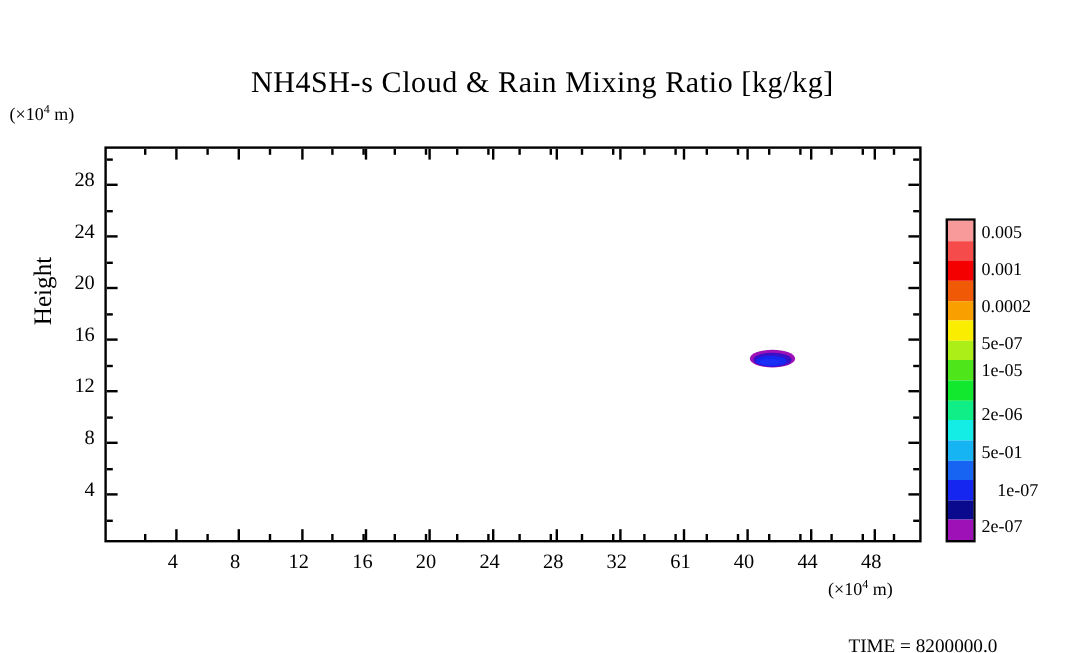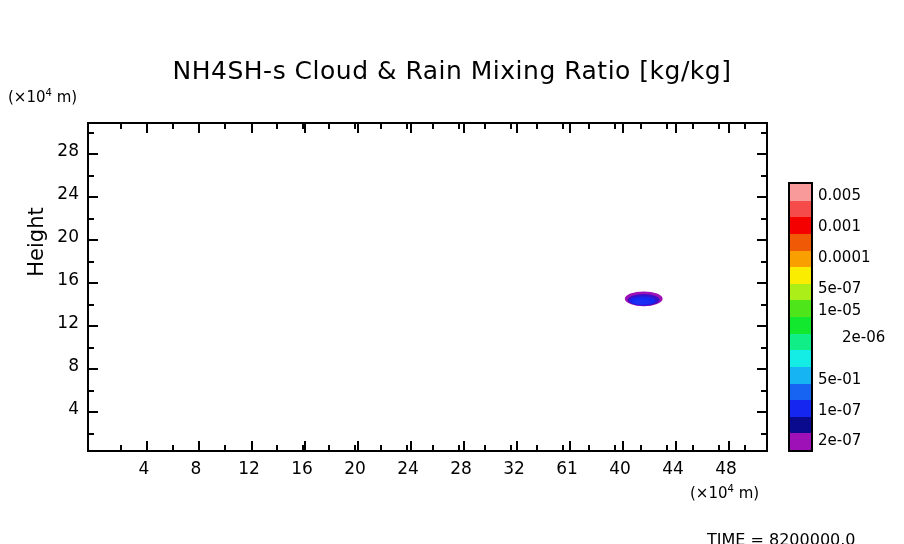--- a/index.html
+++ b/index.html
@@ -11,21 +11,21 @@
     width: 904px;
     height: 544px;
     position: relative;
     overflow: hidden;
     font-family: "DejaVu Sans", sans-serif;
     color: #000000;
   }
   .plot-root {
     position: absolute;
     left: 0; top: 0;
-    width: 904px; height: 400px;
+    width: 904px; height: 400px; font-family: Liberation Serif, serif;
   }
 
   
   .title {
     position: absolute;
     left: 0; top: 56px;
     width: 904px;
     text-align: center;
     font-size: 25px;
     letter-spacing: 0.5px;
@@ -309,24 +309,24 @@
       <div class="cb-band" style="background: rgb(20, 236, 230);"></div>
       <div class="cb-band" style="background: rgb(22, 180, 243);"></div>
       <div class="cb-band" style="background: rgb(23, 100, 243);"></div>
       <div class="cb-band" style="background: rgb(21, 38, 240);"></div>
       <div class="cb-band" style="background: rgb(10, 10, 143);"></div>
       <div class="cb-band" style="background: rgb(157, 17, 183);"></div>
     </div>
   <div id="cb-labels">
       <div class="cb-label" style="top: 196px;">0.005</div>
       <div class="cb-label" style="top: 227px;">0.001</div>
-      <div class="cb-label" style="top: 258px;">0.0001</div>
+      <div class="cb-label" style="top: 258px;">0.0002</div>
       <div class="cb-label" style="top: 289px;">5e-07</div>
       <div class="cb-label" style="top: 311px;">1e-05</div>
-      <div class="cb-label" style="top: 338px; margin-left: 24px;">2e-06</div>
+      <div class="cb-label" style="top: 348px;">2e-06</div>
       <div class="cb-label" style="top: 380px;">5e-01</div>
-      <div class="cb-label" style="top: 411px;">1e-07</div>
+      <div class="cb-label" style="top: 411px; margin-left: 13px;">1e-07</div>
       <div class="cb-label" style="top: 441px;">2e-07</div>
     </div>
 
   <div class="time-text">TIME = 8200000.0</div>
 
 </div>
 
 </body></html>

